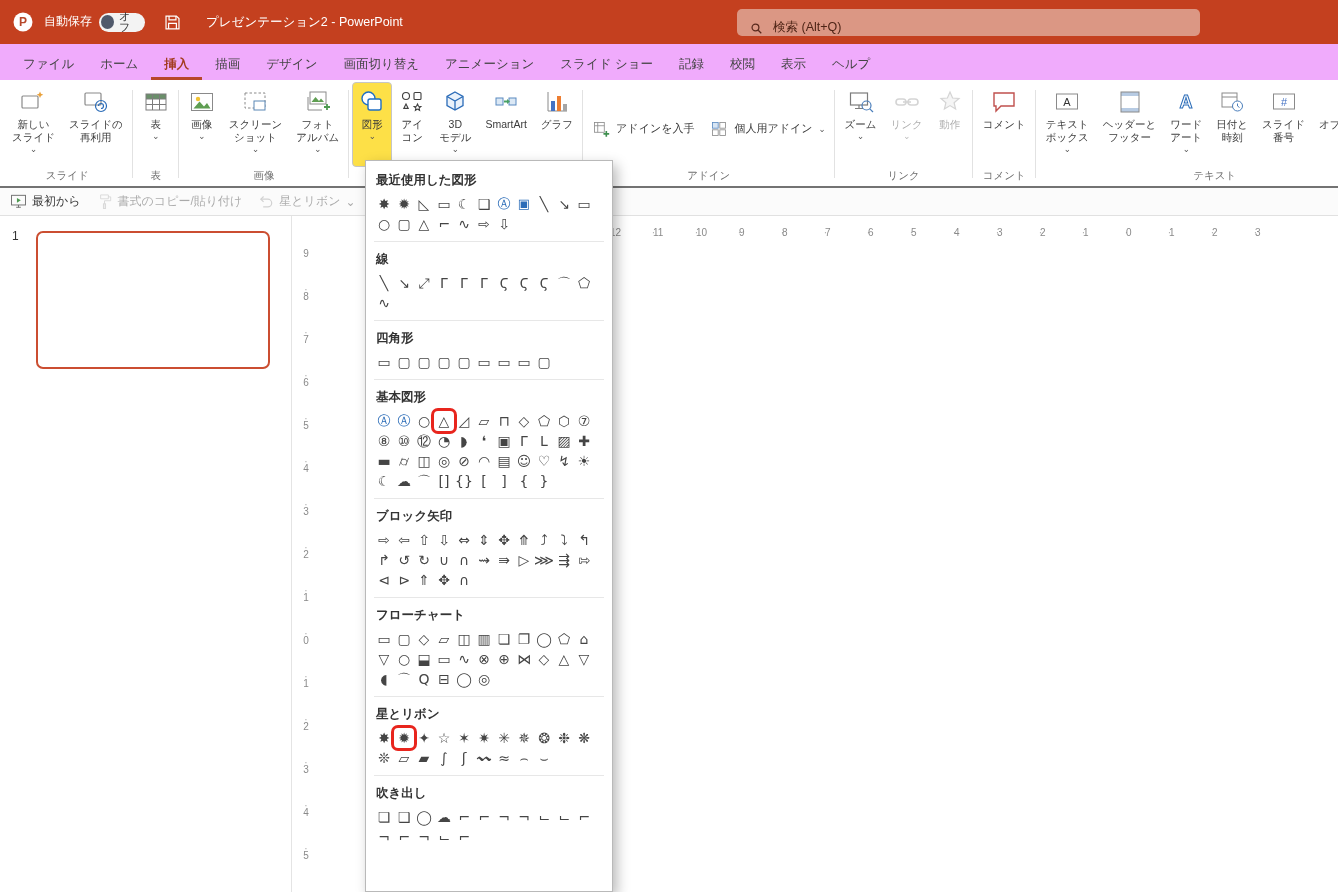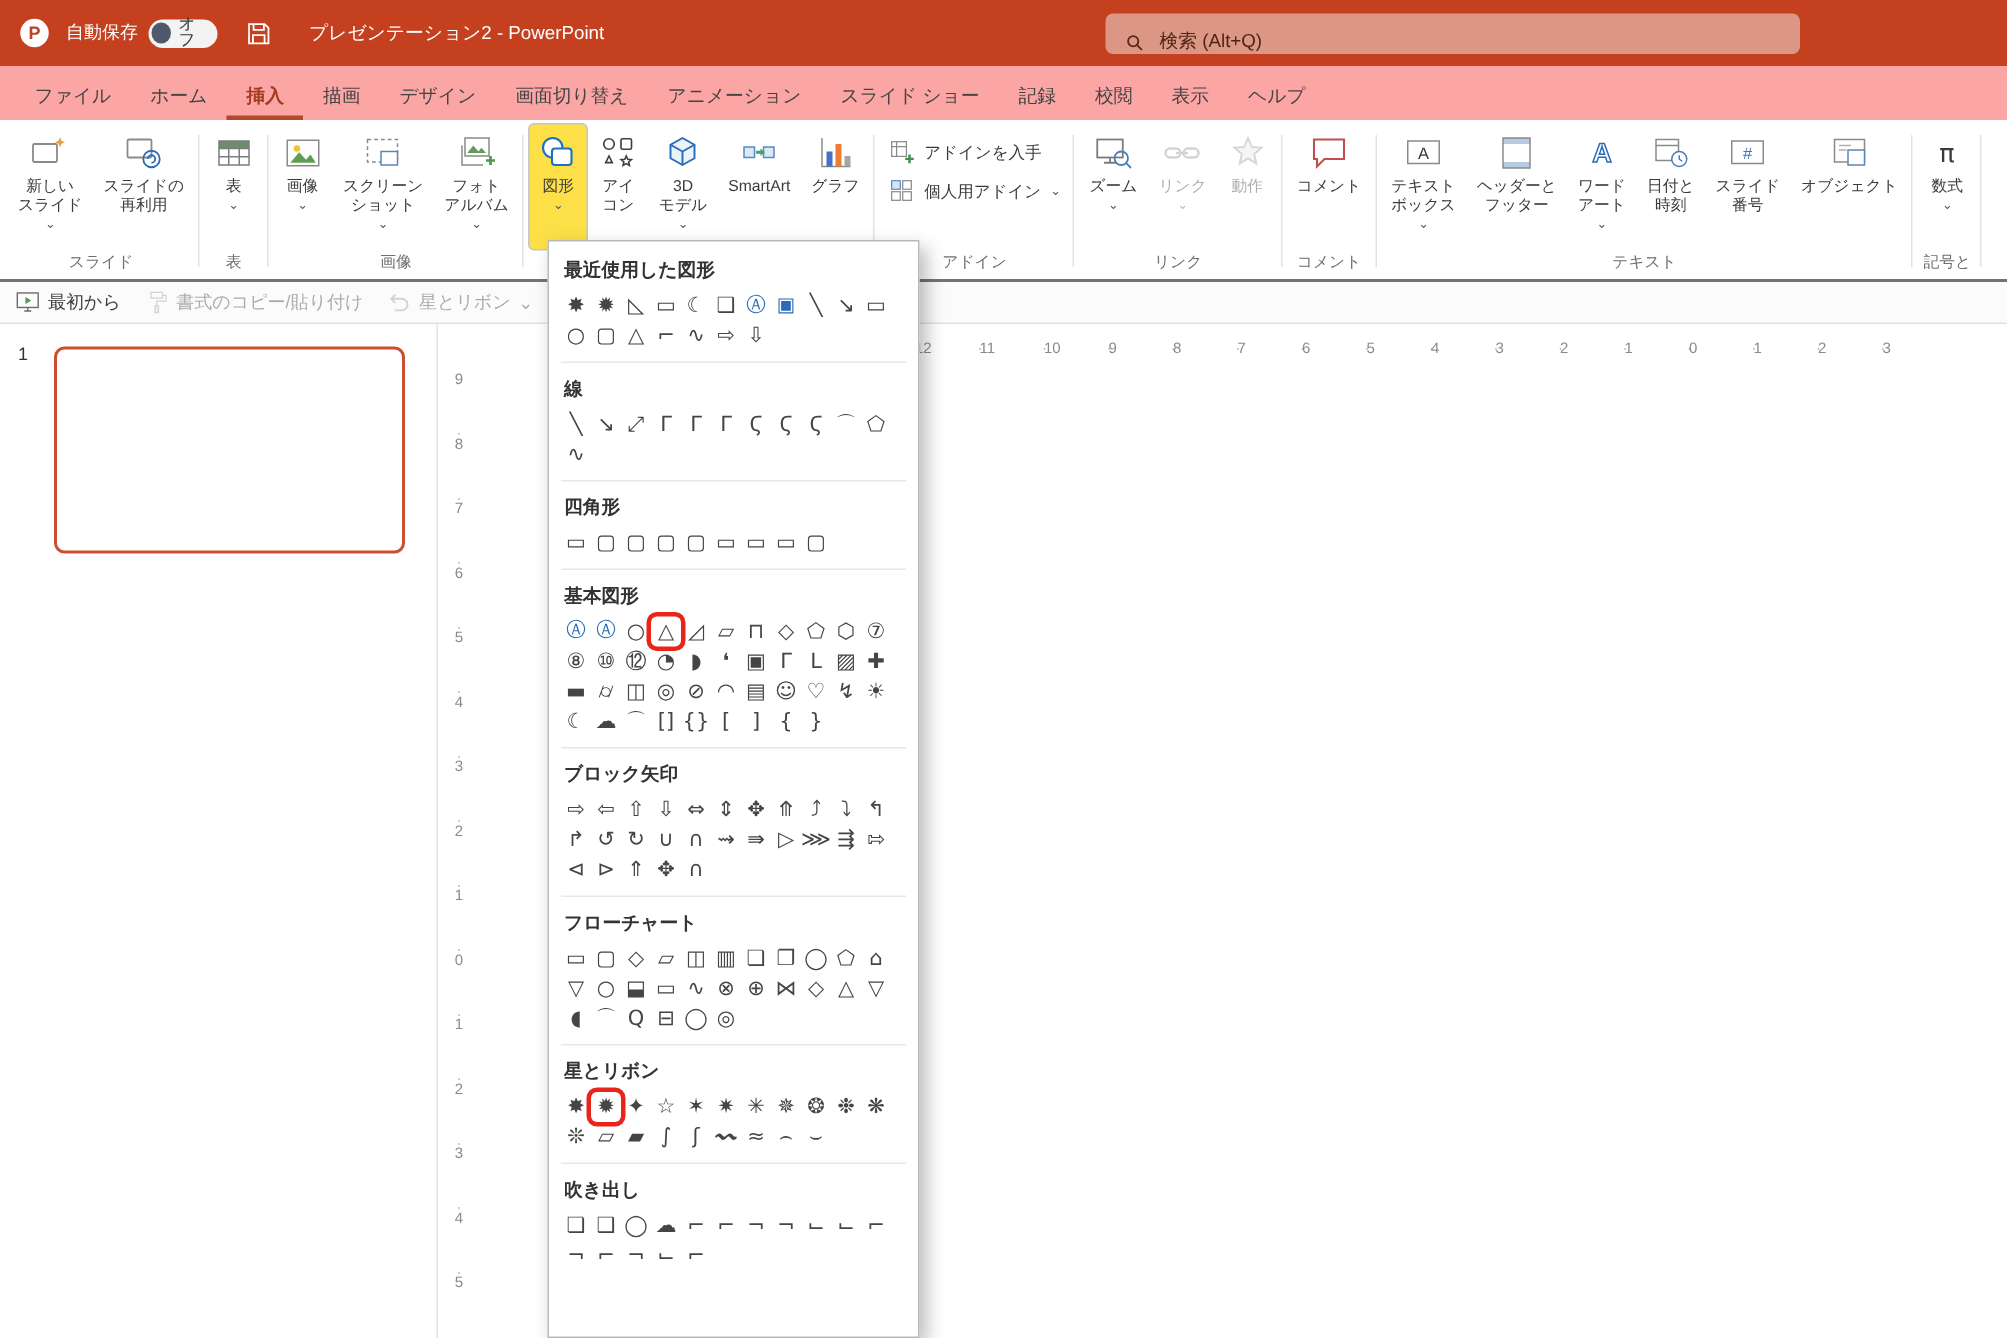--- a/index.html
+++ b/index.html
@@ -13,31 +13,31 @@
   .autosave{display:flex;align-items:flex-start;gap:7px;font-size:12px}
   .toggle{width:46px;height:19px;background:#f3f3f3;border-radius:10px;display:flex;align-items:center;padding:2px 5px 2px 2px;gap:5px}
   .toggle .knob{width:14px;height:14px;border-radius:50%;background:#50596b}
   .toggle .state{color:#333;font-size:11px;line-height:1}
   .t-save{width:19px;height:19px;margin-left:8px}
   .t-title{margin-left:14px;font-size:12.5px;white-space:nowrap}
   .searchbox{position:absolute;left:737px;top:9px;width:463px;height:27px;background:#db9784;border-radius:5px;display:flex;align-items:flex-end;gap:9px;padding:0 12px;color:#4e2416;font-size:12.5px}
   .s-ic{width:15px;height:15px}
 
   
-  .tabs{height:36px;background:#fca5a5;display:flex;align-items:flex-end;padding:0 10px}
+  .tabs{height:36px;background:#f0abfc;display:flex;align-items:flex-end;padding:0 10px}
   .tab{padding:9px 13px 7px;font-size:12.5px;color:#444;white-space:nowrap;cursor:default}
   .tab.active{color:#a33c20;font-weight:bold;border-bottom:3px solid #b7472a;padding-bottom:4px}
 
   
   .ribbon{height:106px;background:#fff;overflow:hidden}
   .rb-groups{display:flex;height:100%;padding:2px 2px 0}
   .rb-group{display:flex;flex-direction:column;position:relative;padding:0 3px;flex:0 0 auto}
   .rb-group::after{content:"";position:absolute;right:0;top:8px;bottom:8px;width:1px;background:#e2e2e2}
   .rb-btns{flex:1;display:flex;align-items:stretch}
-  .rb-btns.col{flex-direction:column;justify-content:flex-start;gap:4px;padding-top:8px}
+  .rb-btns.col{flex-direction:row;justify-content:flex-start;gap:4px;padding-top:8px}
   .rb-btn{display:flex;flex-direction:column;align-items:center;padding:6px 6px 1px;font-size:10.5px;color:#3b3b3b;text-align:center;border:1px solid transparent;border-radius:4px}
   .rb-btn .icn{width:26px;height:26px;margin-bottom:3px;flex:0 0 auto}
   .rb-btn .lbl{white-space:pre-line;line-height:1.25}
   .rb-btn .chev,.rb-btn-sm .chev{font-size:8.5px;color:#555;line-height:1;margin-top:1px}
   .rb-btn.disabled,.qb-item.disabled{opacity:.42}
   .rb-btn.active{background:#fde047;border-color:#c6c6c6}
   .rb-btn-sm{display:flex;align-items:center;gap:6px;font-size:11px;padding:2px 6px;white-space:nowrap}
   .rb-btn-sm .icn{width:18px;height:18px}
   .rb-group-label{height:19px;font-size:10.5px;color:#6e6e6e;text-align:center;line-height:17px;white-space:nowrap}
 

